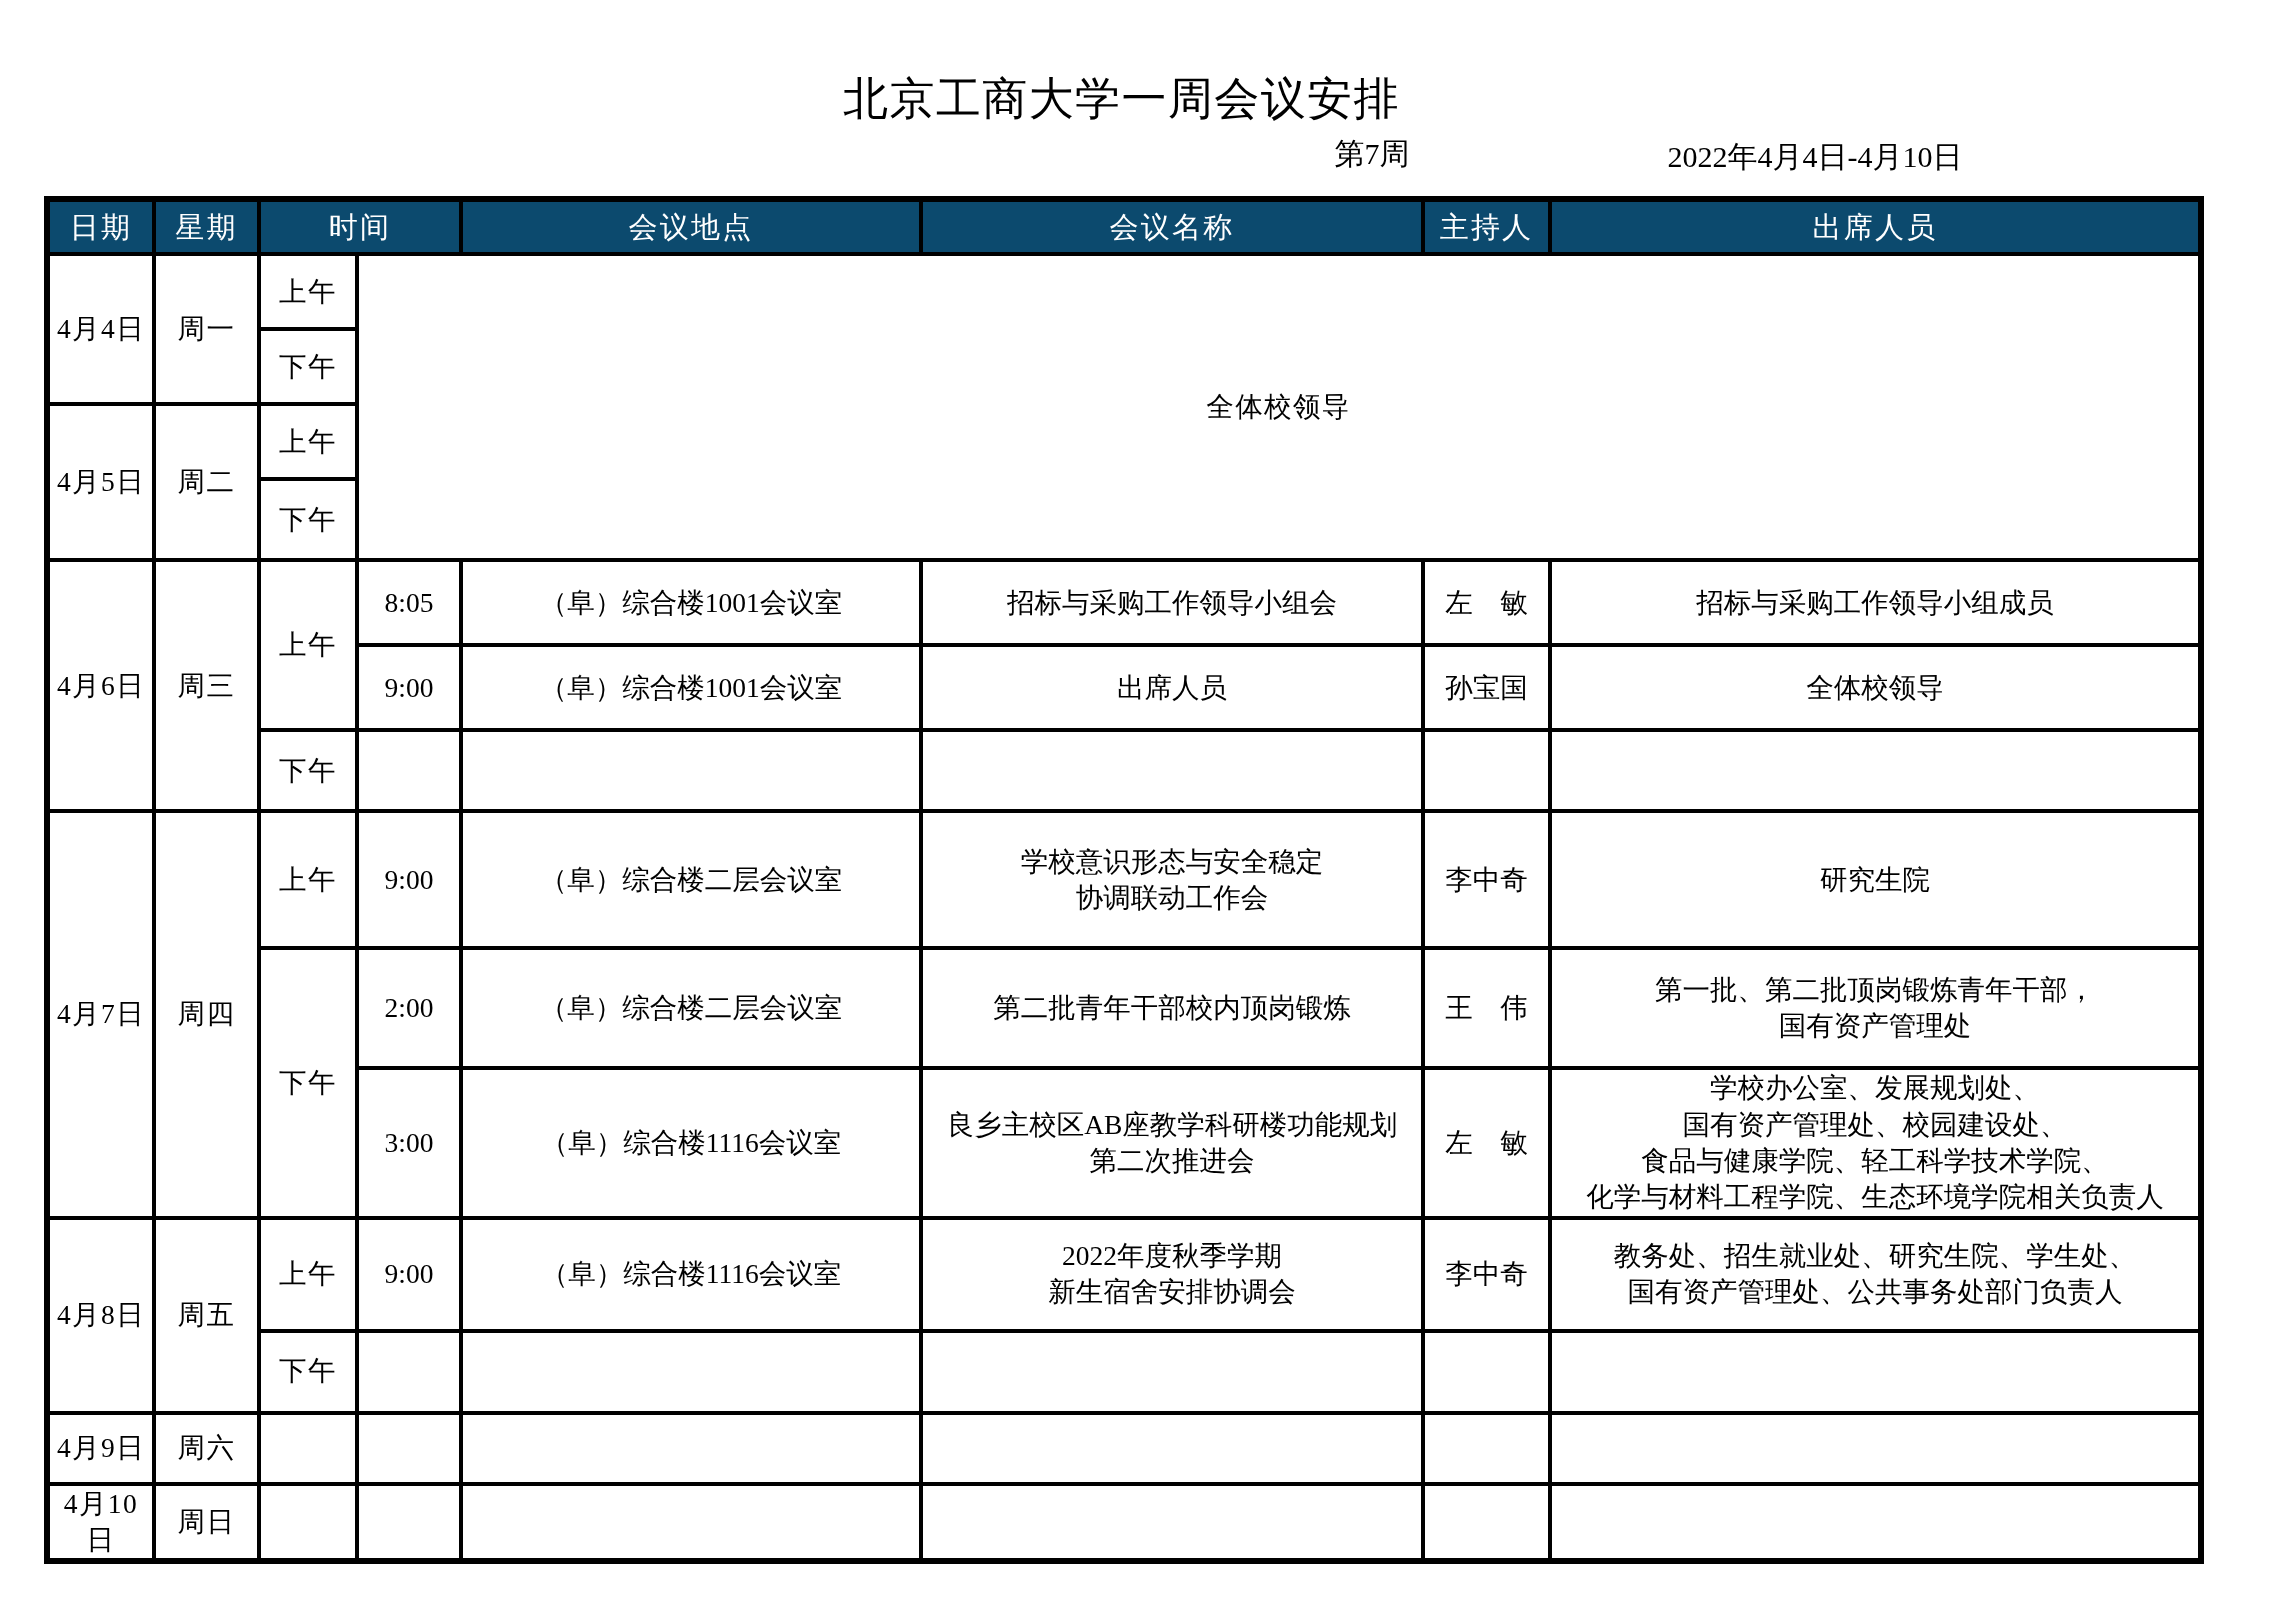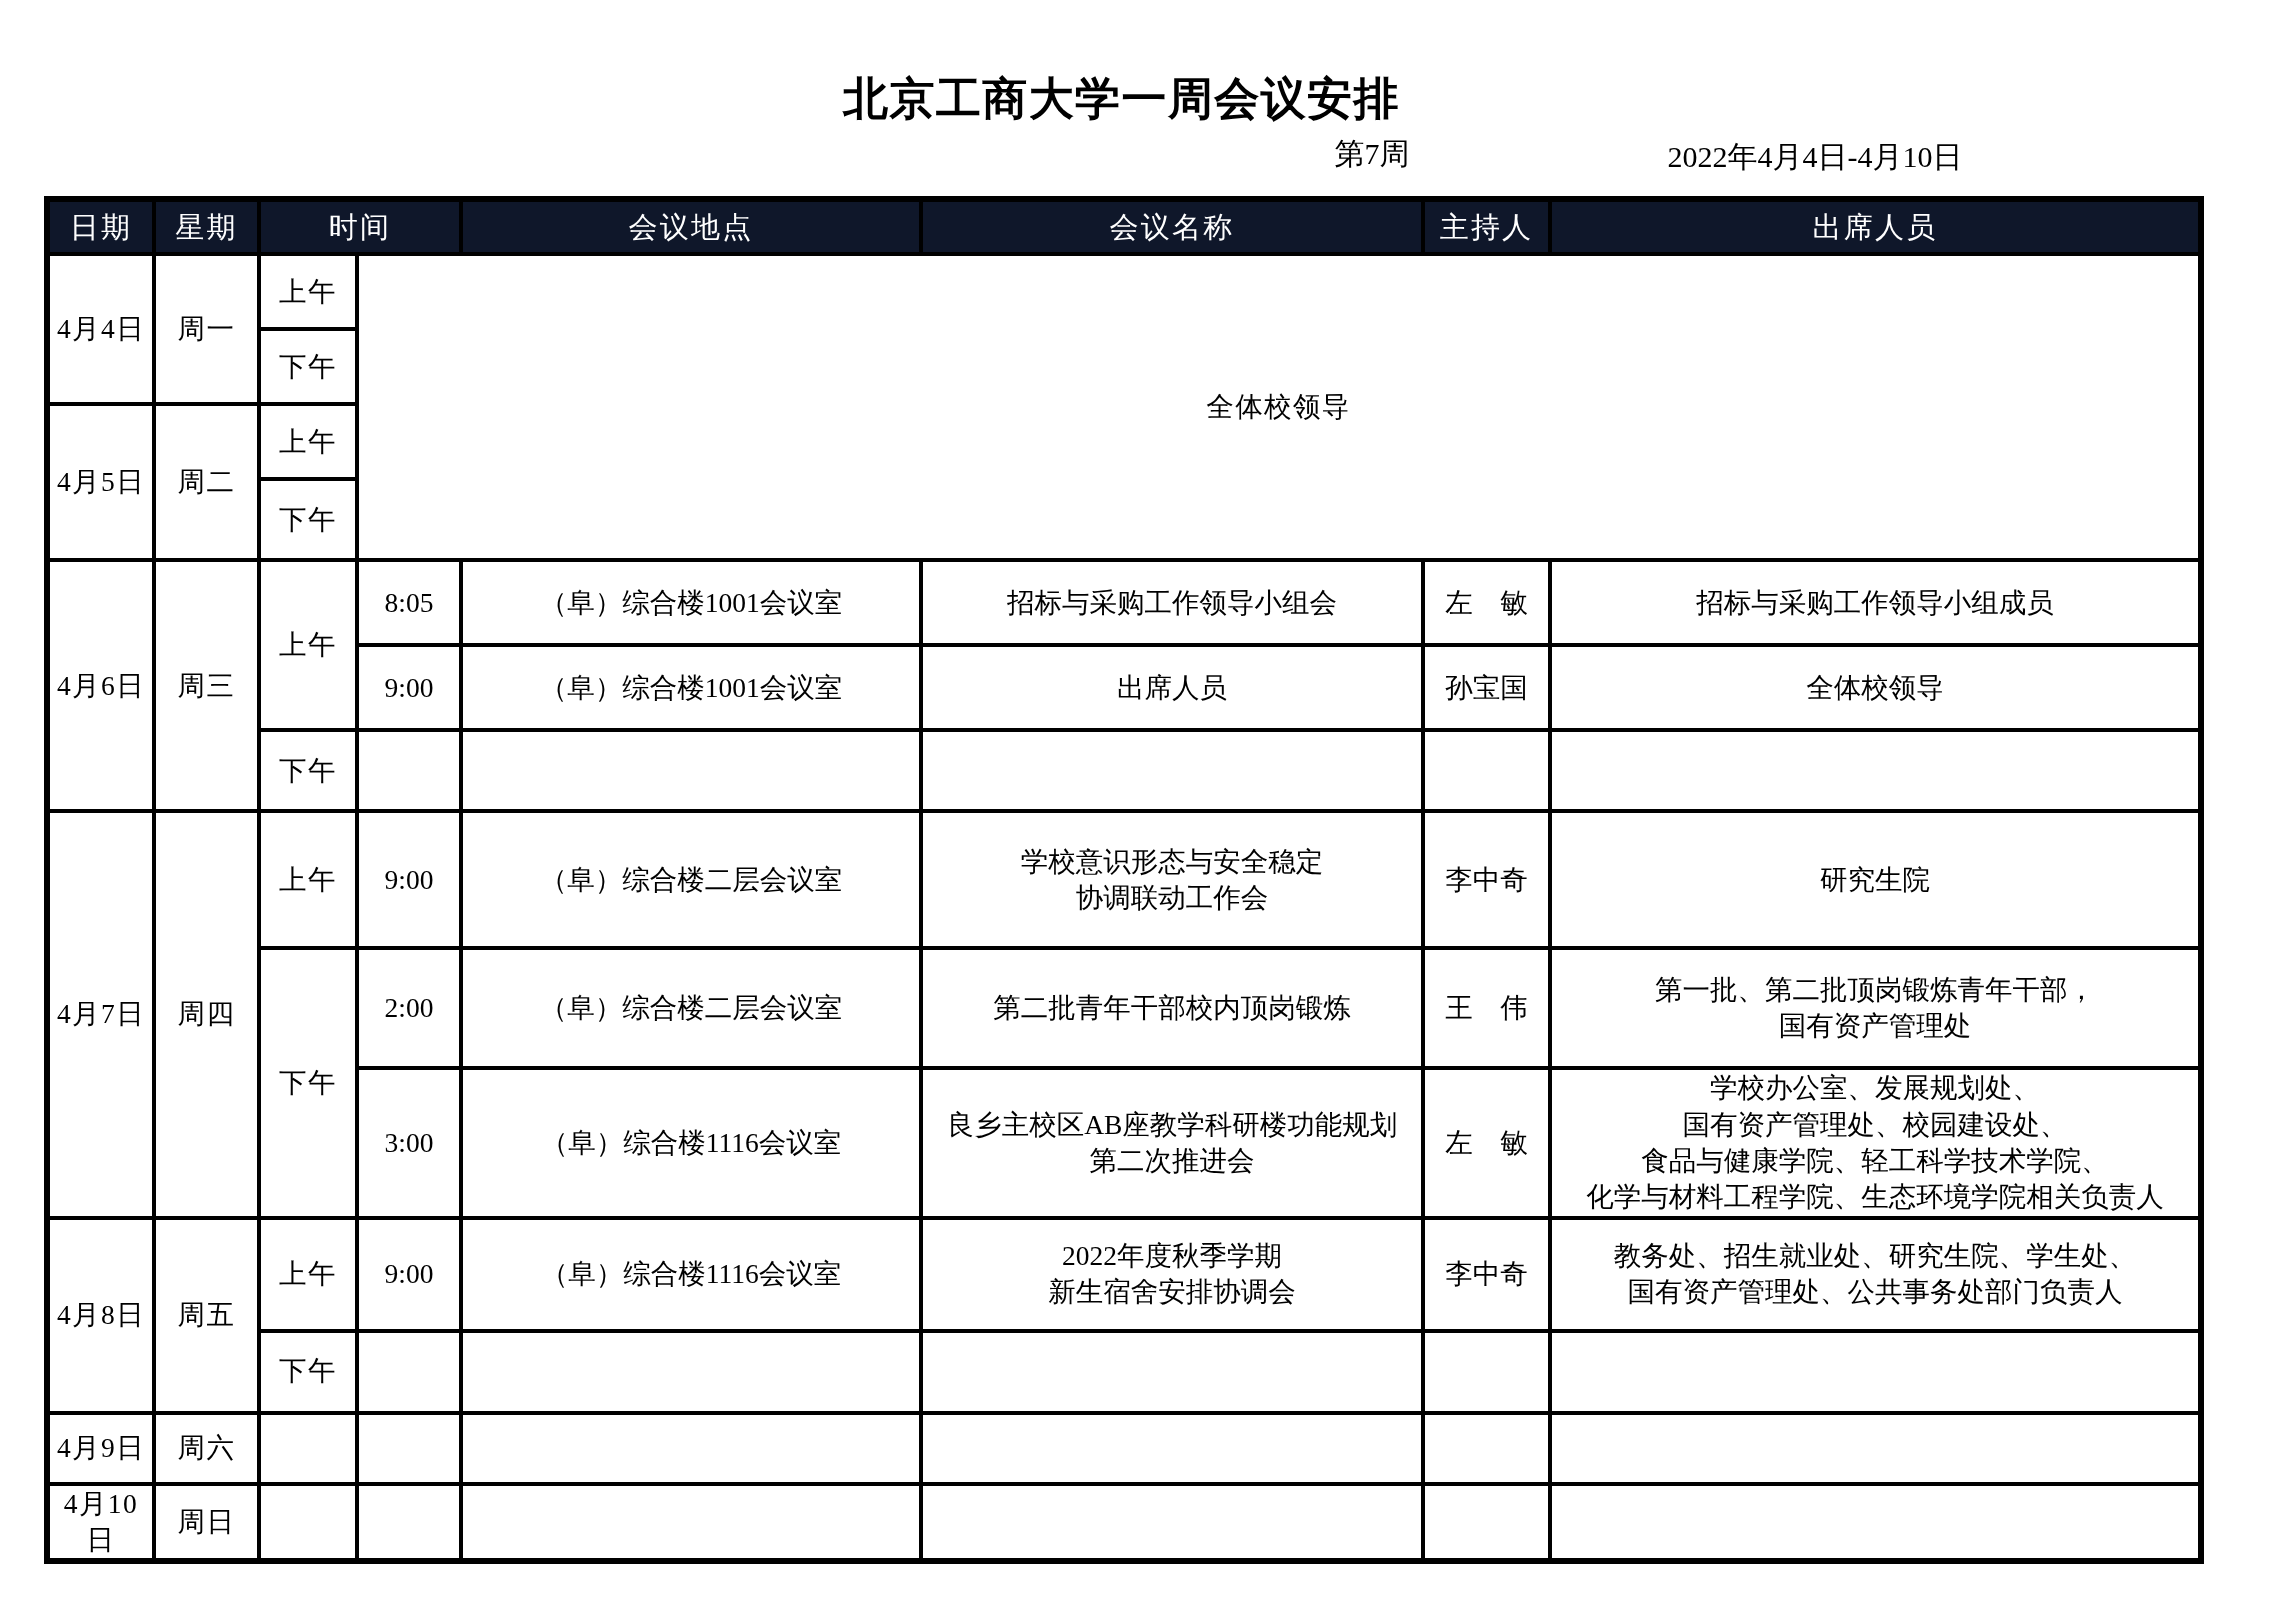--- a/index.html
+++ b/index.html
@@ -16,21 +16,21 @@
     position: absolute;
     left: 44px;
     top: 0;
     width: 2155px;
   }
   .title {
     margin-top: 69px;
     height: 59px;
     text-align: center;
     font-size: 45px;
-    font-weight: 700;
+    font-weight: 400;
     letter-spacing: 1.4px;
   }
   .subtitle {
     position: relative;
     height: 51px;
     font-size: 30px;
     text-align: center;
   }
   .subtitle .week {
     position: absolute;
@@ -58,21 +58,21 @@
     border: 4.3px solid #000;
     padding: 0 4.3px;
     text-align: center;
     vertical-align: middle;
     font-size: 27.5px;
     line-height: 1.32;
     white-space: pre-line;
     overflow: hidden;
   }
   table.schedule th {
-    background: #0f172a;
+    background: #0c4a6e;
     color: #ffffff;
     font-weight: 400;
     font-size: 29px;
     letter-spacing: 2.2px;
   }
   td.c-date, td.c-week, td.c-period {
     letter-spacing: 1.4px;
   }
   td.holiday {
     font-size: 29px;

